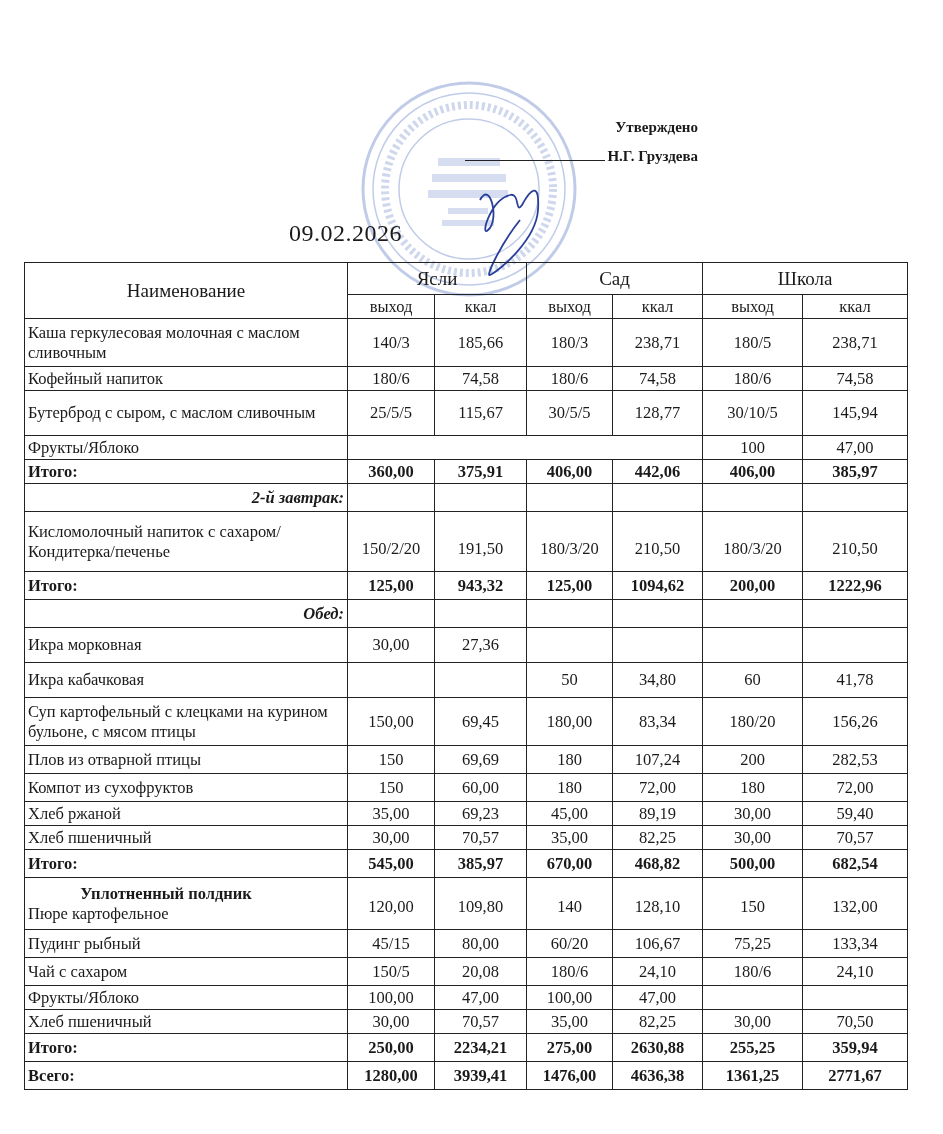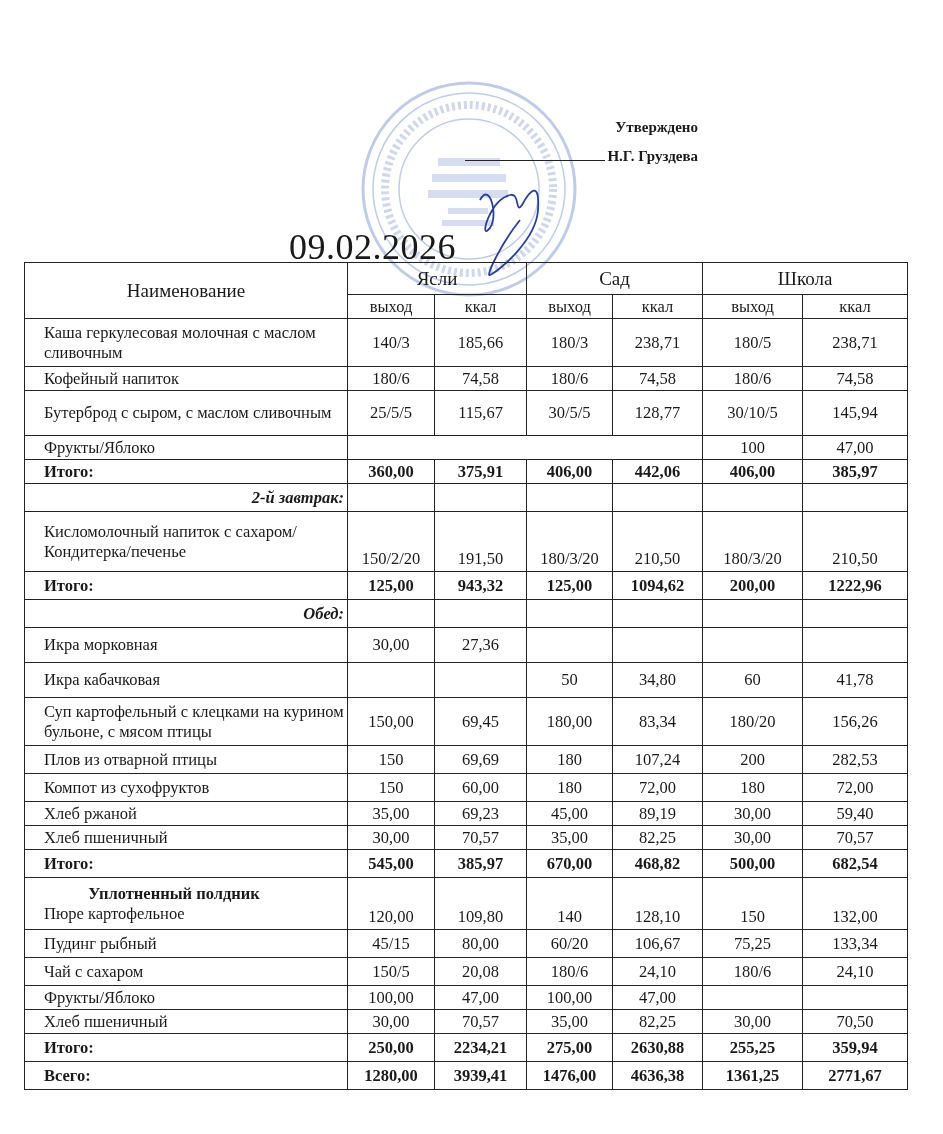--- a/index.html
+++ b/index.html
@@ -9,39 +9,39 @@
     }
     .approval {
       position: absolute; top: 113px; left: 400px; width: 298px;
       text-align: right; font-weight: bold; font-size: 15px; line-height: 29px;
     }
     .approval .sig-line {
       display: inline-block; width: 140px; border-bottom: 1.5px solid #222;
       vertical-align: baseline; margin-right: 2px; height: 18px;
     }
     .date {
-      position: absolute; top: 226px; left: 289px; font-size: 36px; letter-spacing: 0.5px;
+      position: absolute; top: 220px; left: 289px; font-size: 24px; letter-spacing: 0.5px;
     }
     .stamp {
       position: absolute; left: 358px; top: 78px; width: 222px; height: 222px;
       pointer-events: none; opacity: 0.55;
     }
     .signature {
       position: absolute; left: 460px; top: 160px; width: 110px; height: 120px; pointer-events: none;
     }
     table.menu {
       position: absolute; left: 24px; top: 262px; width: 883px;
       border-collapse: collapse; table-layout: fixed; font-size: 16.5px;
     }
     table.menu td {
       border: 1.5px solid #222; padding: 0 3px; line-height: 20px; vertical-align: middle;
       text-align: center;
     }
-    table.menu td.name { text-align: left; padding-left: 19px; margin-top: 48px; }
-    table.menu td.bottom { vertical-align: bottom; padding-bottom: 2px; }
+    table.menu td.name { text-align: left; padding-left: 3px; margin-top: 48px; }
+    table.menu td.bottom { vertical-align: bottom; padding-bottom: 12px; }
     table.menu td.bold, table.menu tr.bold td { font-weight: bold; }
     table.menu td.section { text-align: right; font-weight: bold; font-style: italic; }
     .hdr-main { font-size: 19px; }
   </style>
 </head>
 <body>
 
 <svg class="stamp" viewBox="0 0 222 222">
   <circle cx="111" cy="111" r="106" fill="none" stroke="#8da2d6" stroke-width="3"></circle>
   <circle cx="111" cy="111" r="96" fill="none" stroke="#8da2d6" stroke-width="1.5"></circle>

